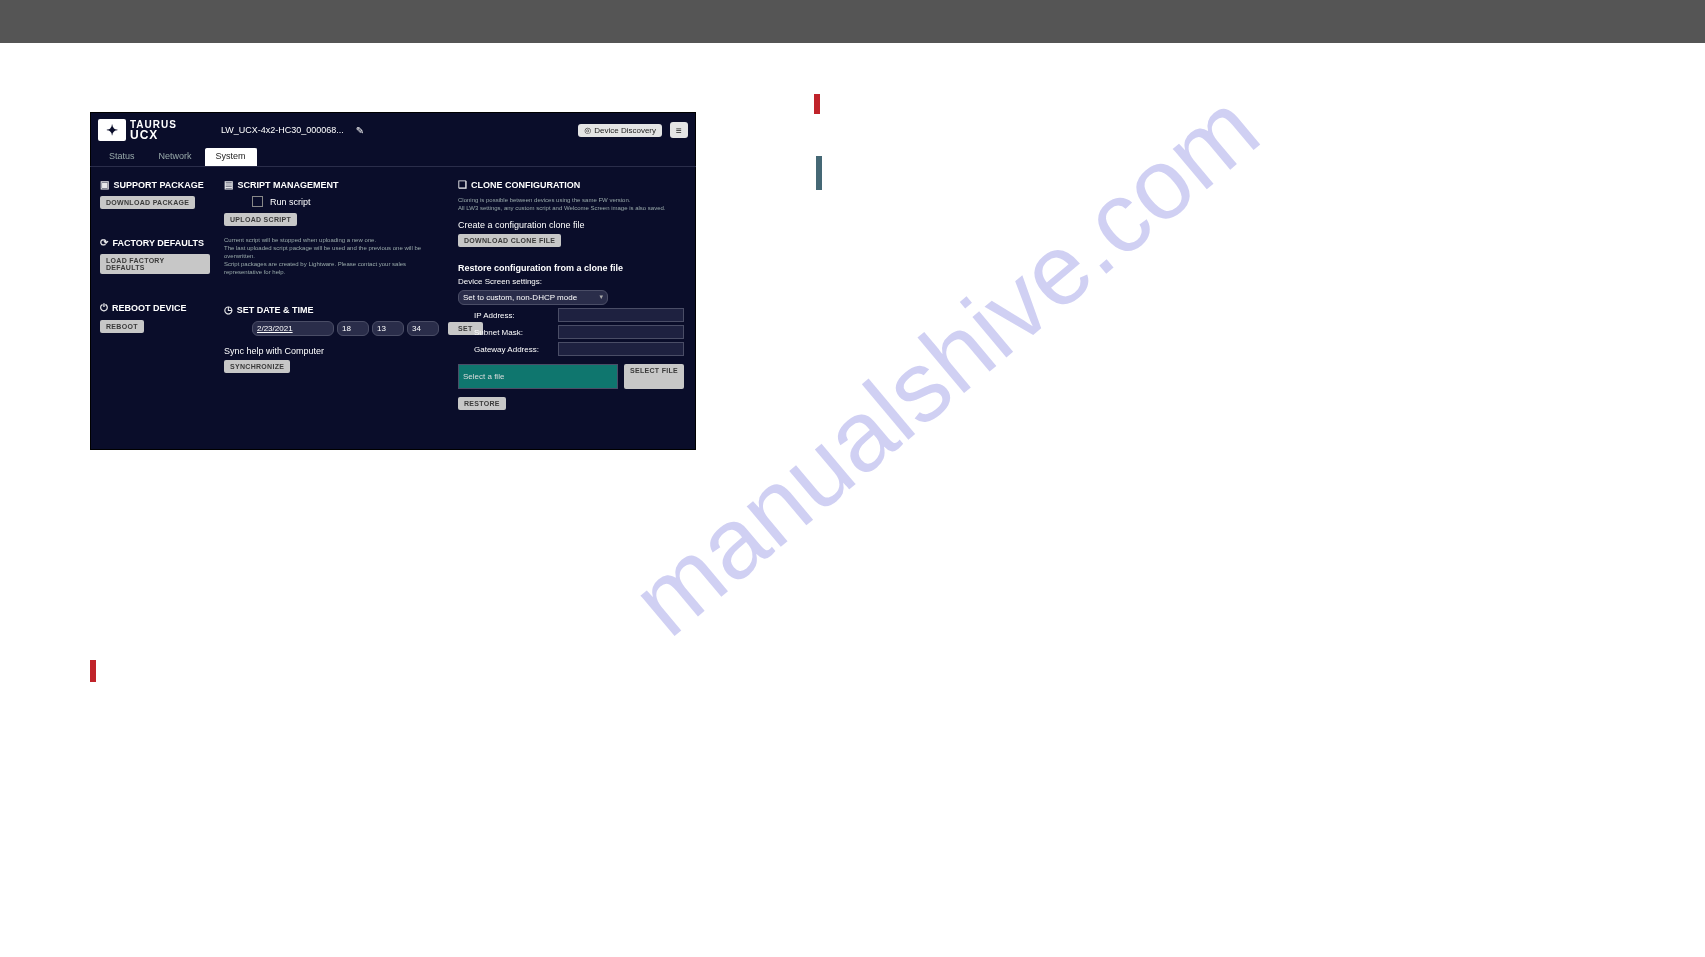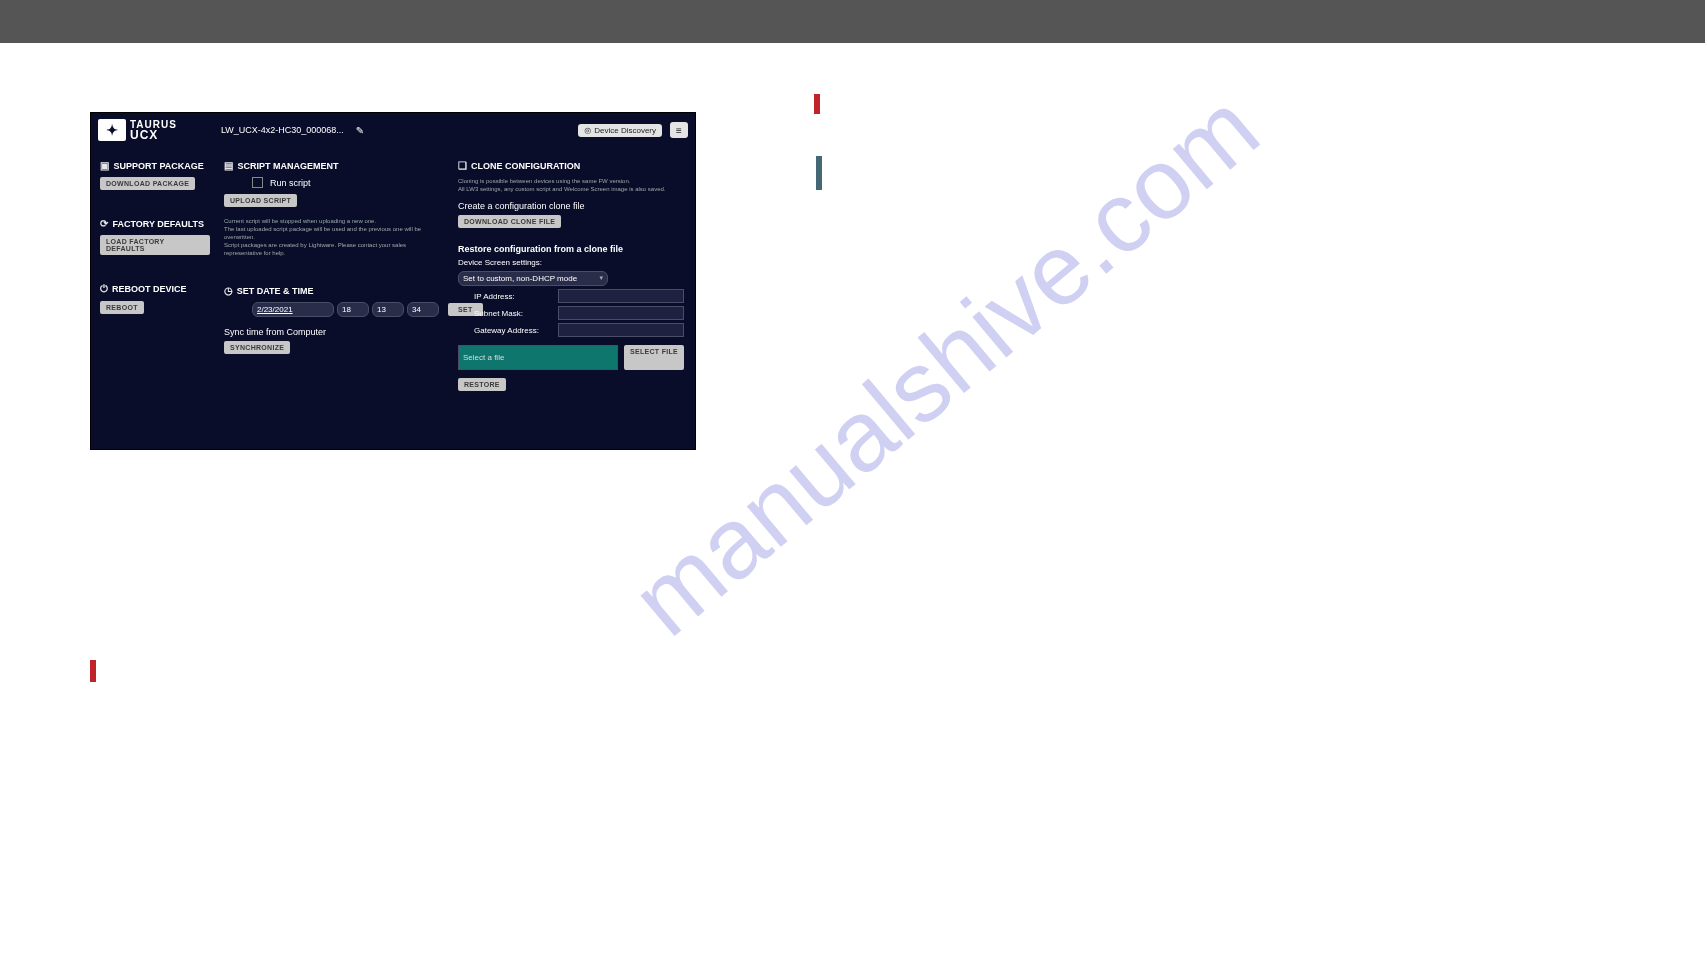--- a/index.html
+++ b/index.html
@@ -187,20 +187,25 @@
     <div class="spacer"></div>
     <button class="btn-white">
       <span>◎</span>
       <span>Device Discovery</span>
     </button>
     <div class="btn-menu">
       <span>≡</span>
     </div>
   </div>
 
+  <div class="tab-row">
+    <div class="tab">Status</div>
+    <div class="tab">Network</div>
+    <div class="tab active">System</div>
+  </div>
 
   <div class="panel-body">
 
     <div class="col col-1">
       <div class="sec-h">
         <span class="small-icn">▣</span>
         <span>SUPPORT PACKAGE</span>
       </div>
       <span class="gbtn">DOWNLOAD PACKAGE</span>
 
@@ -236,21 +241,21 @@
         <span>SET DATE &amp; TIME</span>
       </div>
       <div class="row-inline">
         <input class="date-input" value="2/23/2021" style="">
         <input class="num-input" value="18" style="">
         <input class="num-input" value="13" style="">
         <input class="num-input" value="34" style="">
         <span class="gbtn" style="margin:0 0 0 6px;padding:3px 10px">SET</span>
       </div>
 
-      <div class="lbl mt2">Sync time from Computer</div>
+      <div class="lbl mt2">Sync help with Computer</div>
       <span class="gbtn">SYNCHRONIZE</span>
     </div>
 
     <div class="col col-3">
       <div class="sec-h">
         <span class="small-icn">❏</span>
         <span>CLONE CONFIGURATION</span>
       </div>
       <div class="tiny">Cloning is possible between devices using the same FW version.</div>
       <div class="tiny" style="margin-bottom:8px">All LW3 settings, any custom script and Welcome Screen image is also saved.</div>

